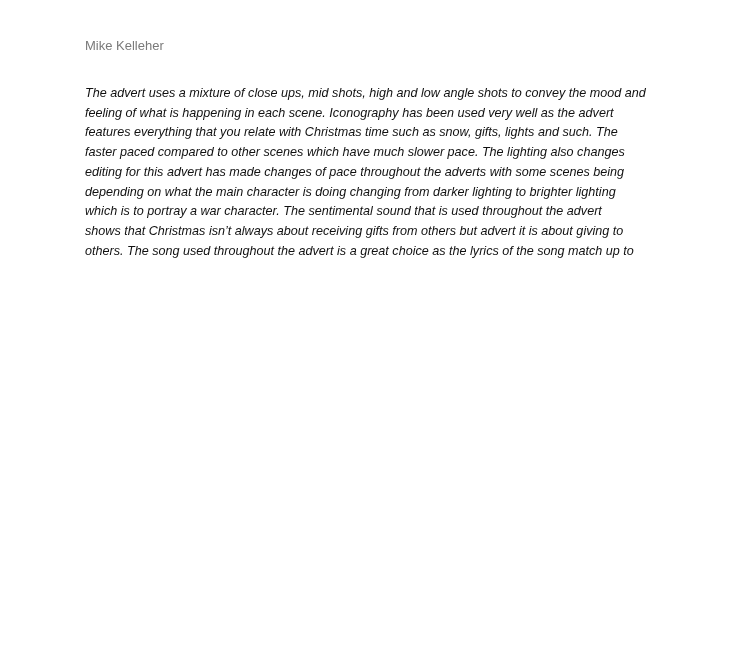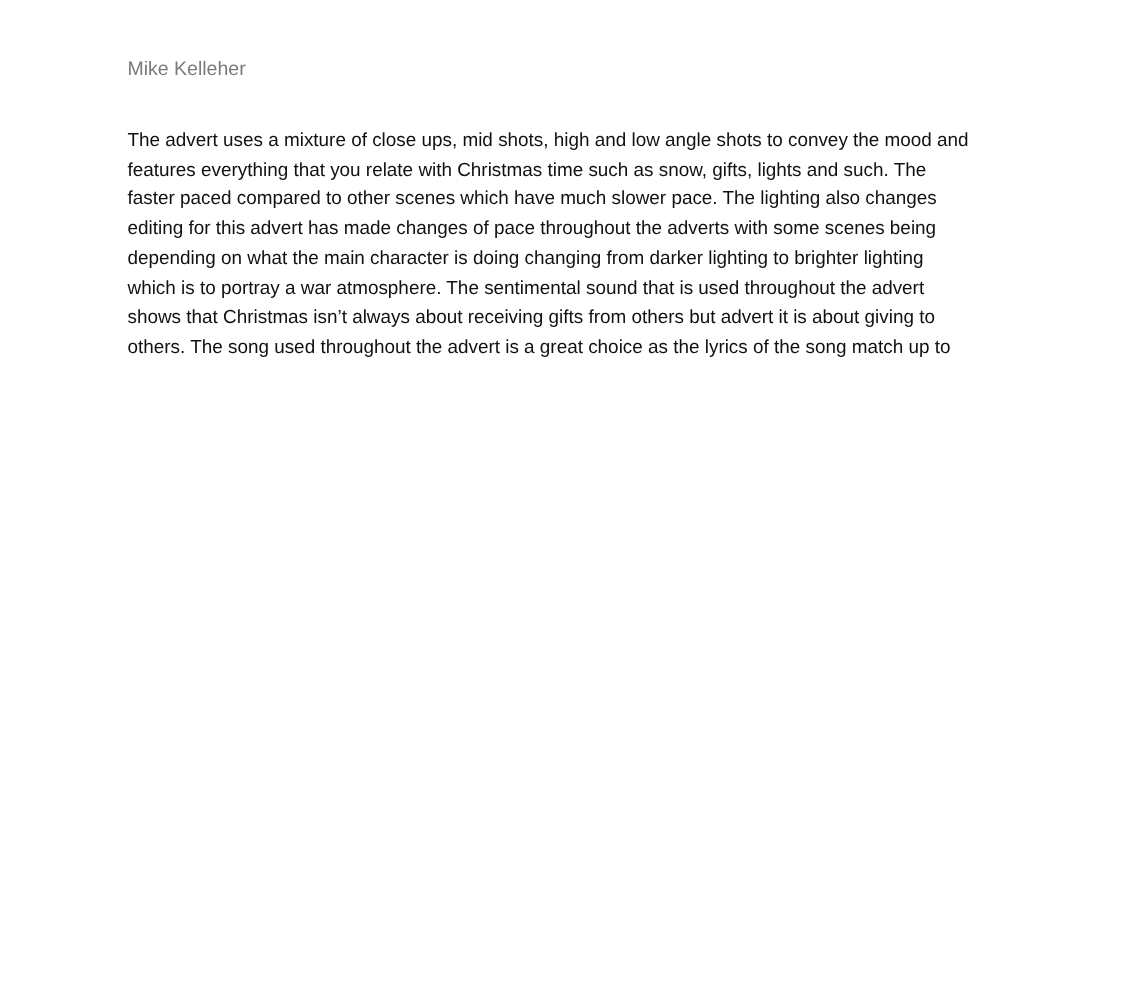--- a/index.html
+++ b/index.html
@@ -35,30 +35,32 @@
       left: 85px;
       top: 84px;
       width: 580px;
       font-size: 12.6px;
       color: #111111;
       line-height: 19.7px;
     }
     .line {
       display: block;
       white-space: nowrap;
+      font-style: italic;
     }
   </style>
 </head>
 <body>
 
 <div class="page">
   <div class="author">Mike Kelleher</div>
   <div class="body-text">
     <span class="line">The advert uses a mixture of close ups, mid shots, high and low angle shots to convey the mood and</span>
+    <span class="line">feeling of what is happening in each scene. Iconography has been used very well as the advert</span>
     <span class="line">features everything that you relate with Christmas time such as snow, gifts, lights and such. The</span>
     <span class="line">faster paced compared to other scenes which have much slower pace. The lighting also changes</span>
     <span class="line">editing for this advert has made changes of pace throughout the adverts with some scenes being</span>
     <span class="line">depending on what the main character is doing changing from darker lighting to brighter lighting</span>
-    <span class="line">which is to portray a war atmosphere. The sentimental sound that is used throughout the advert</span>
+    <span class="line">which is to portray a war character. The sentimental sound that is used throughout the advert</span>
     <span class="line">shows that Christmas isn’t always about receiving gifts from others but advert it is about giving to</span>
     <span class="line">others. The song used throughout the advert is a great choice as the lyrics of the song match up to</span>
   </div>
 </div>
 
 </body></html>

